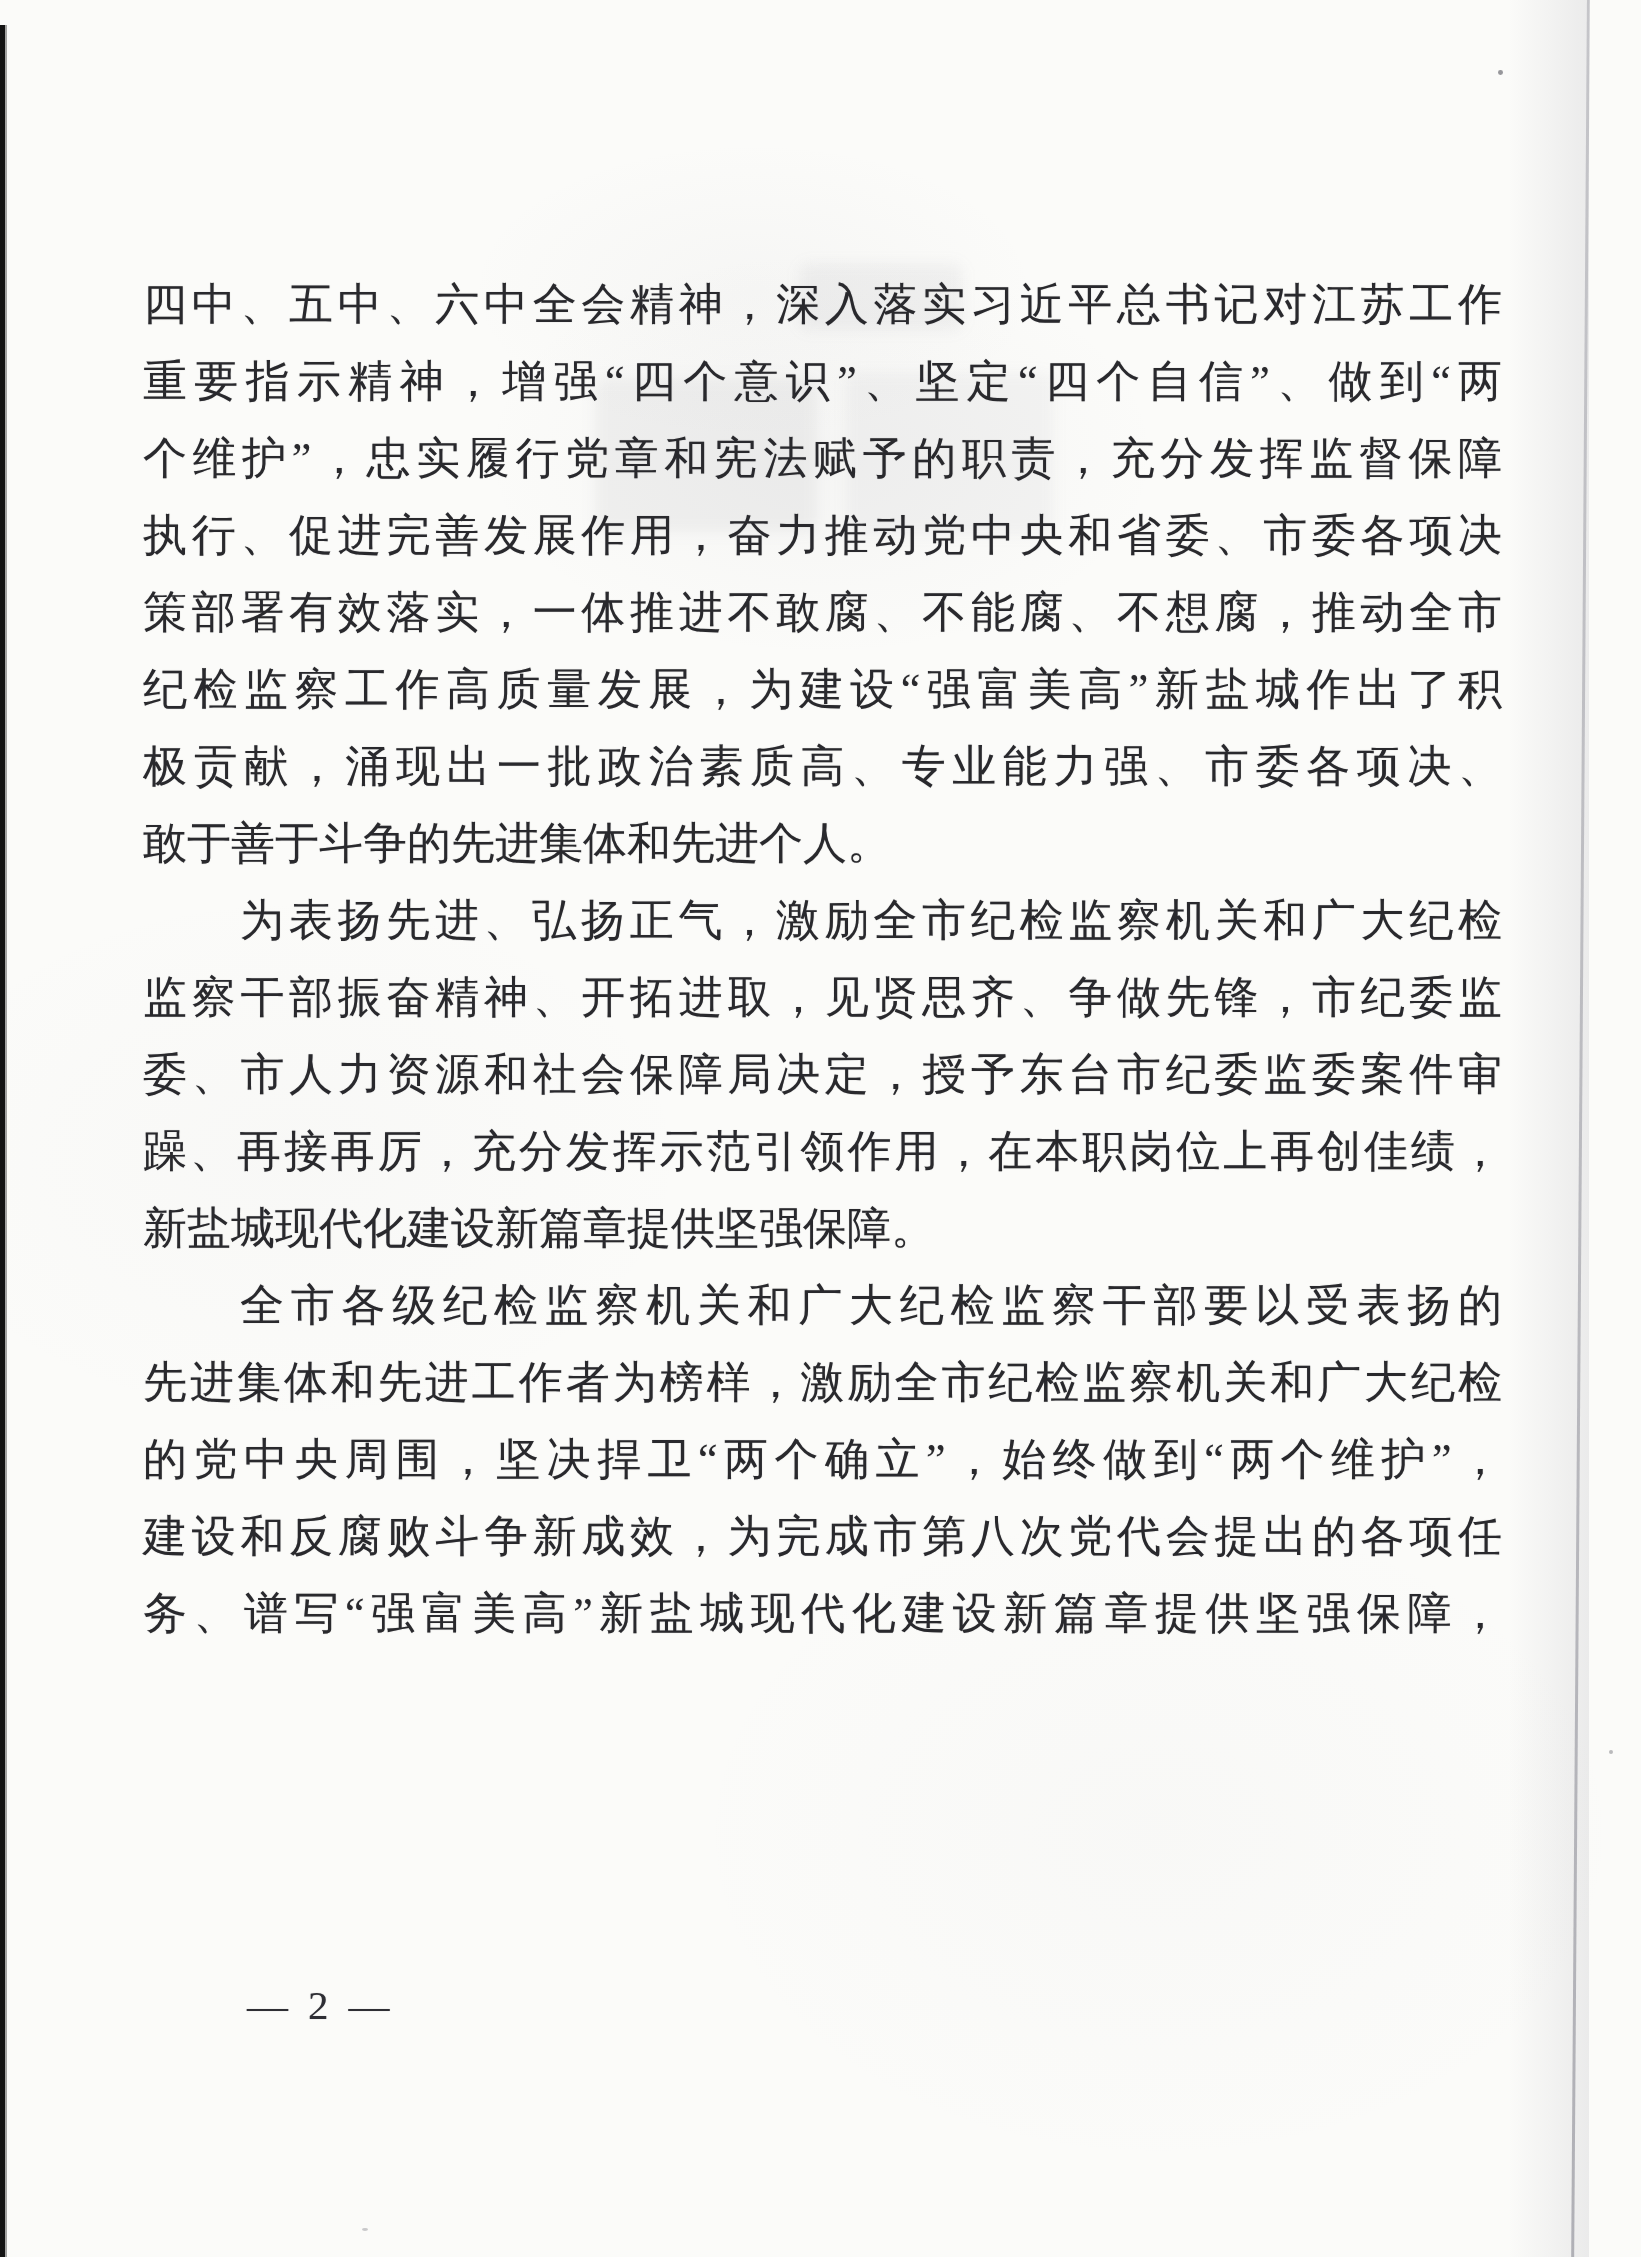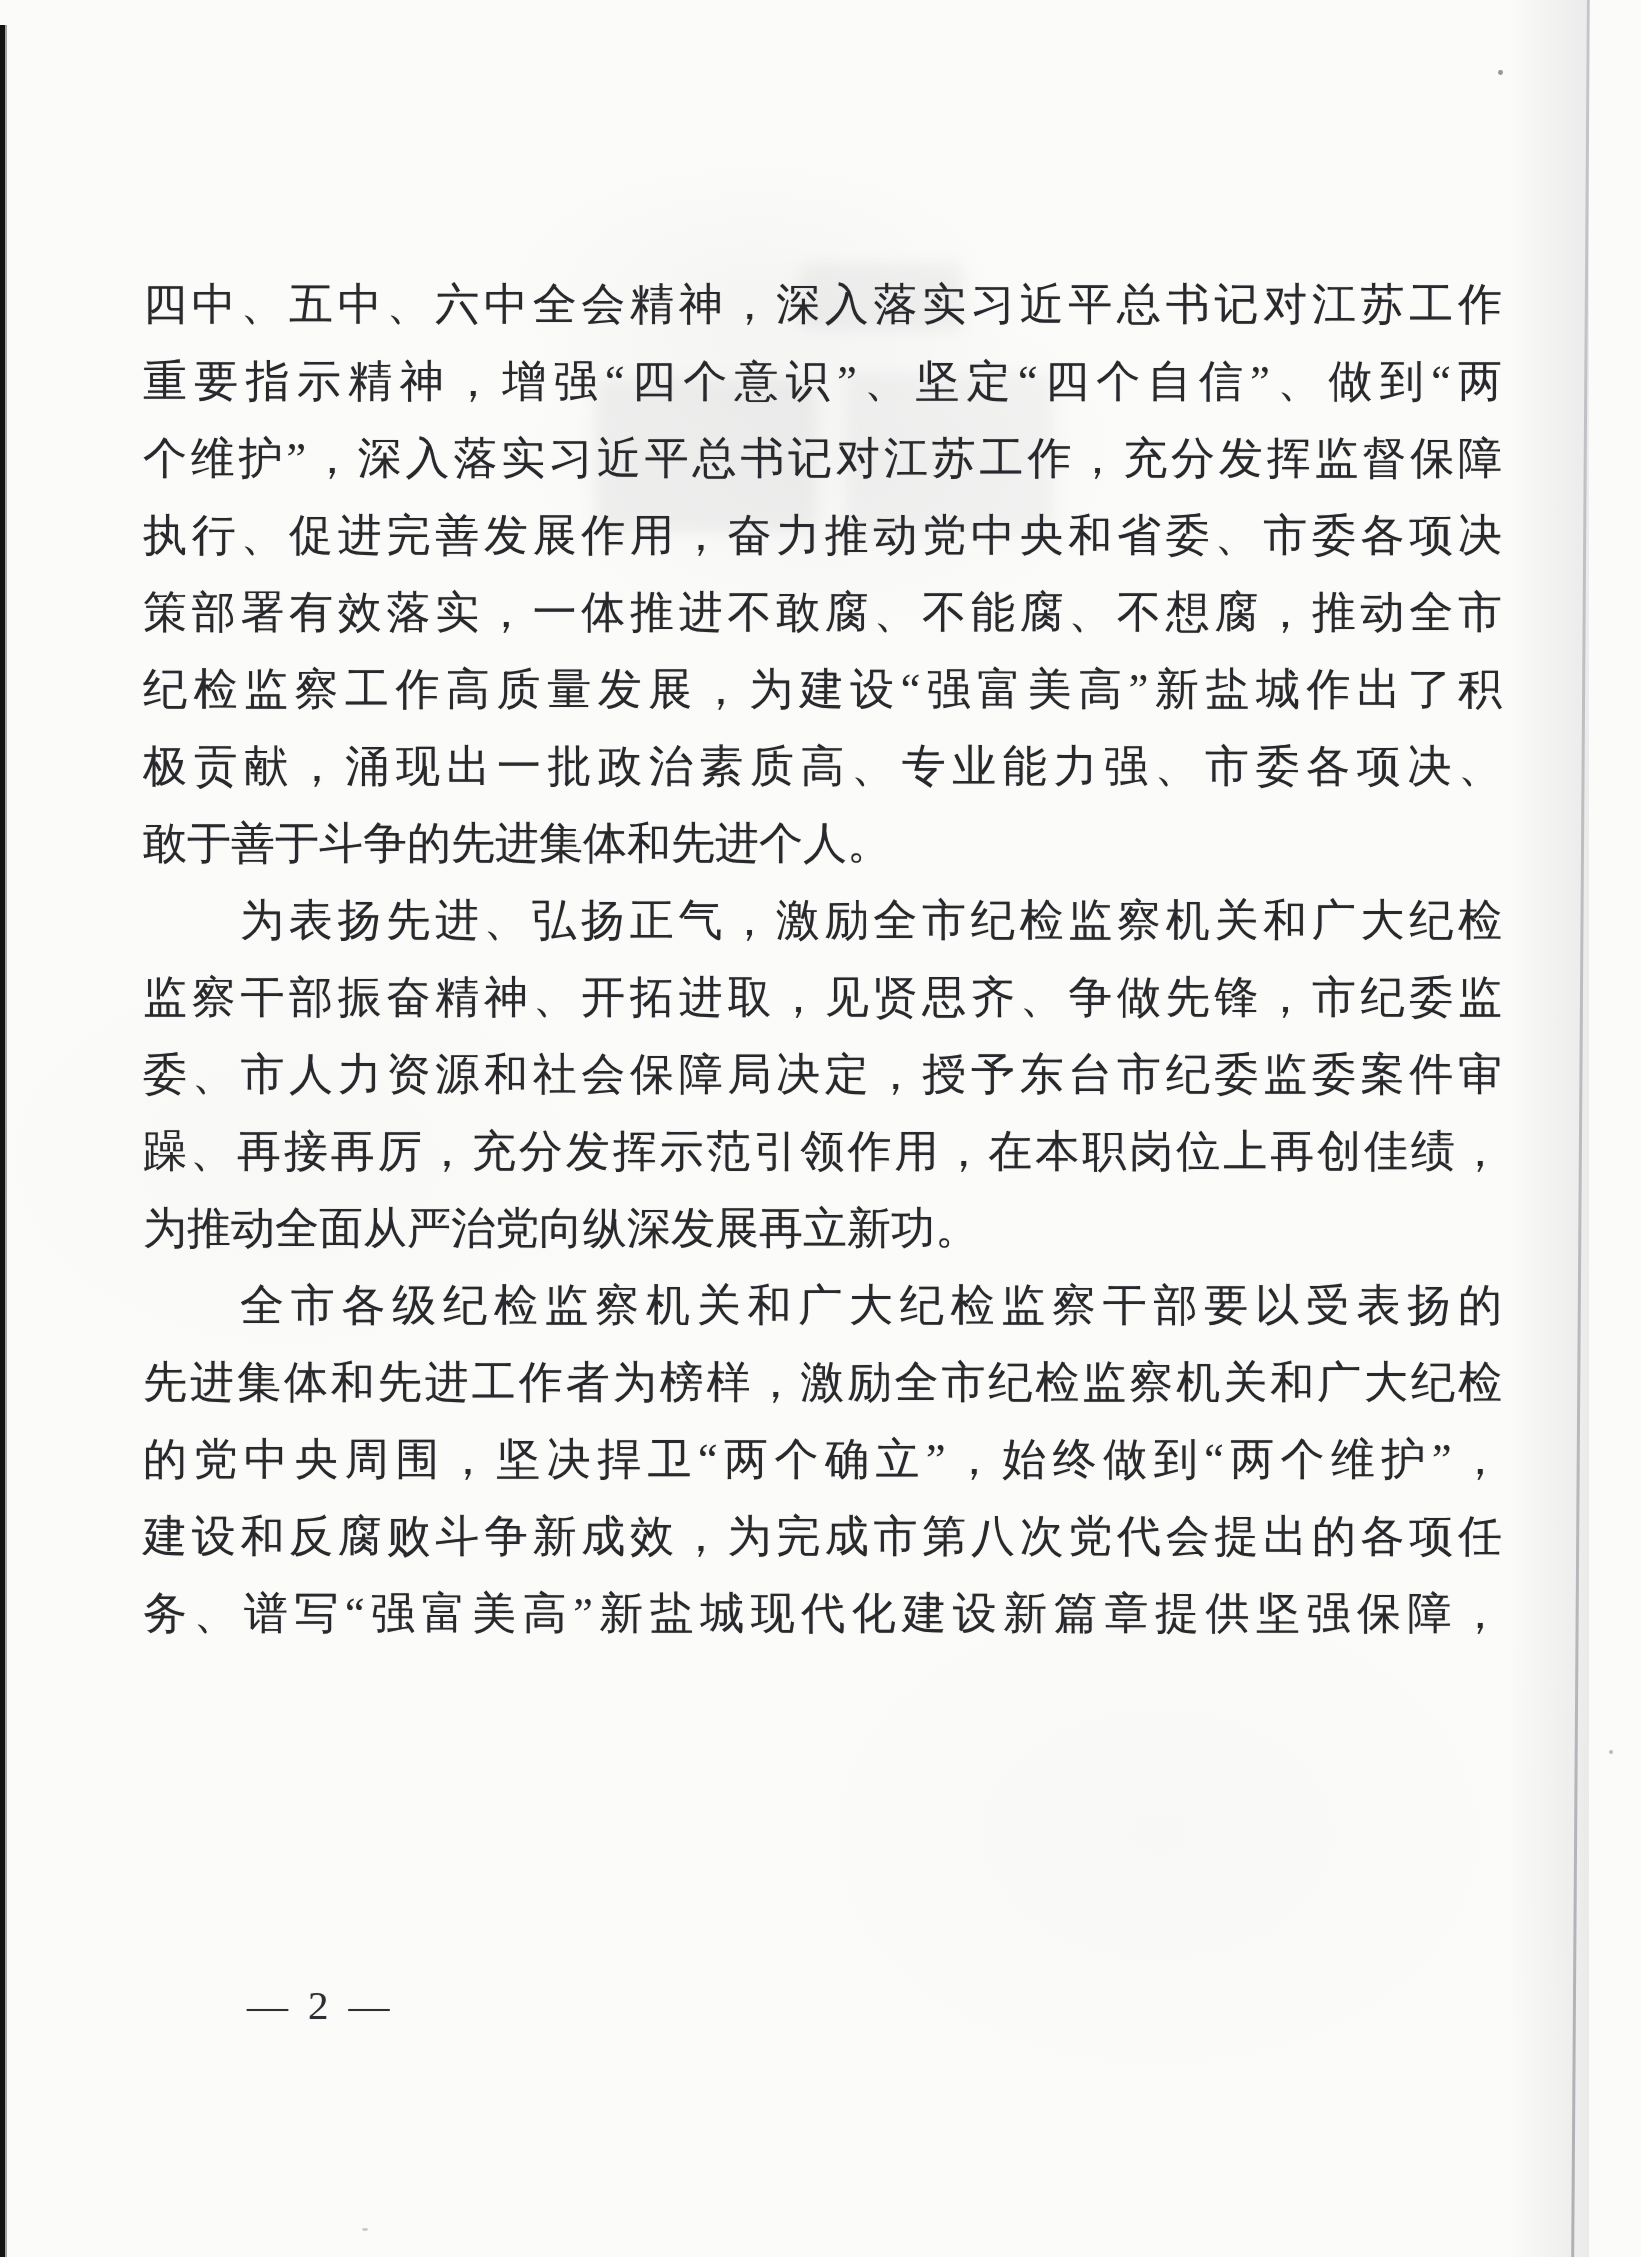--- a/index.html
+++ b/index.html
@@ -118,31 +118,31 @@
   <div class="bleed b2"></div>
   <div class="bleed b3"></div>
 
   <div class="speck s1"></div>
   <div class="speck s2"></div>
   <div class="speck s3"></div>
 
   <div class="text-block">
       <div class="line">四中、五中、六中全会精神，深入落实习近平总书记对江苏工作</div>
       <div class="line">重要指示精神，增强“四个意识”、坚定“四个自信”、做到“两</div>
-      <div class="line">个维护”，深入落实习近平总书记对江苏工作，充分发挥监督保障</div>
+      <div class="line">个维护”，忠实履行党章和宪法赋予的职责，充分发挥监督保障</div>
       <div class="line">执行、促进完善发展作用，奋力推动党中央和省委、市委各项决</div>
       <div class="line">策部署有效落实，一体推进不敢腐、不能腐、不想腐，推动全市</div>
       <div class="line">纪检监察工作高质量发展，为建设“强富美高”新盐城作出了积</div>
       <div class="line">极贡献，涌现出一批政治素质高、专业能力强、市委各项决、</div>
       <div class="line para-end">敢于善于斗争的先进集体和先进个人。</div>
       <div class="line indent">为表扬先进、弘扬正气，激励全市纪检监察机关和广大纪检</div>
       <div class="line">监察干部振奋精神、开拓进取，见贤思齐、争做先锋，市纪委监</div>
       <div class="line">委、市人力资源和社会保障局决定，授予东台市纪委监委案件审</div>
       <div class="line">躁、再接再厉，充分发挥示范引领作用，在本职岗位上再创佳绩，</div>
-      <div class="line para-end">为推动全面从严治党向纵深发展再立新功。</div>
+      <div class="line para-end">新盐城现代化建设新篇章提供坚强保障。</div>
       <div class="line indent">全市各级纪检监察机关和广大纪检监察干部要以受表扬的</div>
       <div class="line">先进集体和先进工作者为榜样，激励全市纪检监察机关和广大纪检</div>
       <div class="line">的党中央周围，坚决捍卫“两个确立”，始终做到“两个维护”，</div>
       <div class="line">建设和反腐败斗争新成效，为完成市第八次党代会提出的各项任</div>
       <div class="line">务、谱写“强富美高”新盐城现代化建设新篇章提供坚强保障，</div>
     </div>
 
   <div class="page-number">— 2 —</div>
 </div>
 

